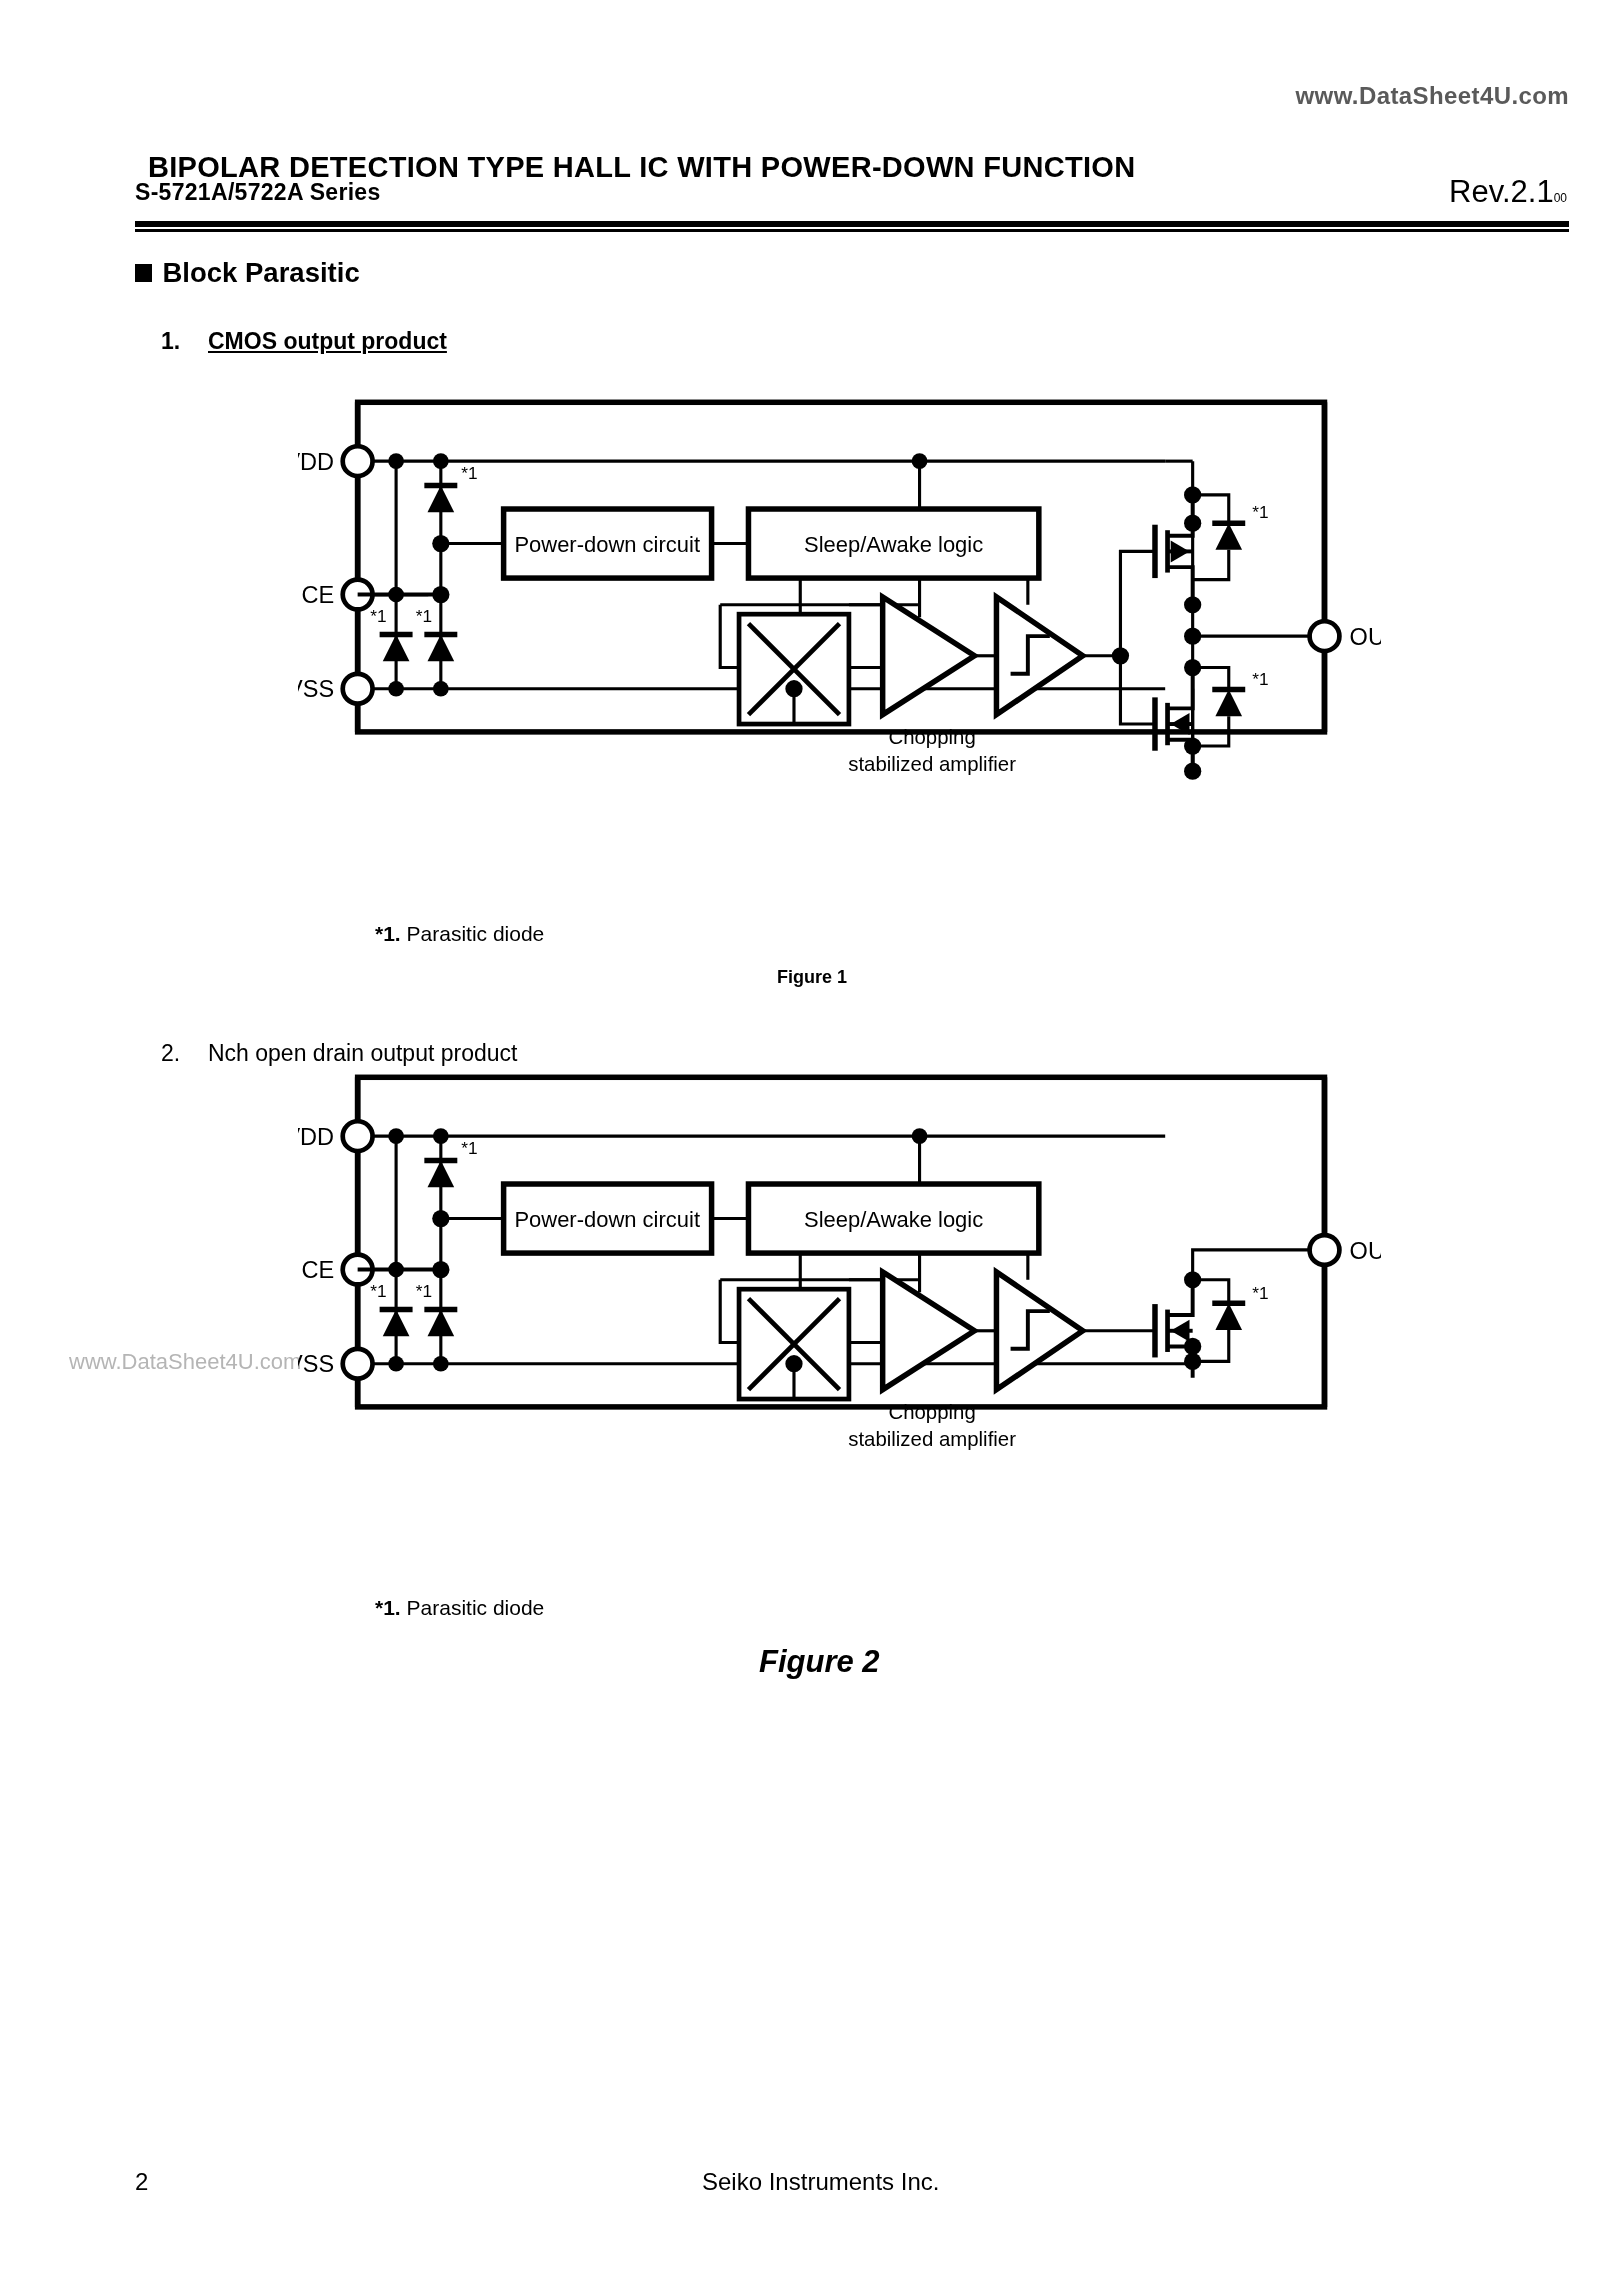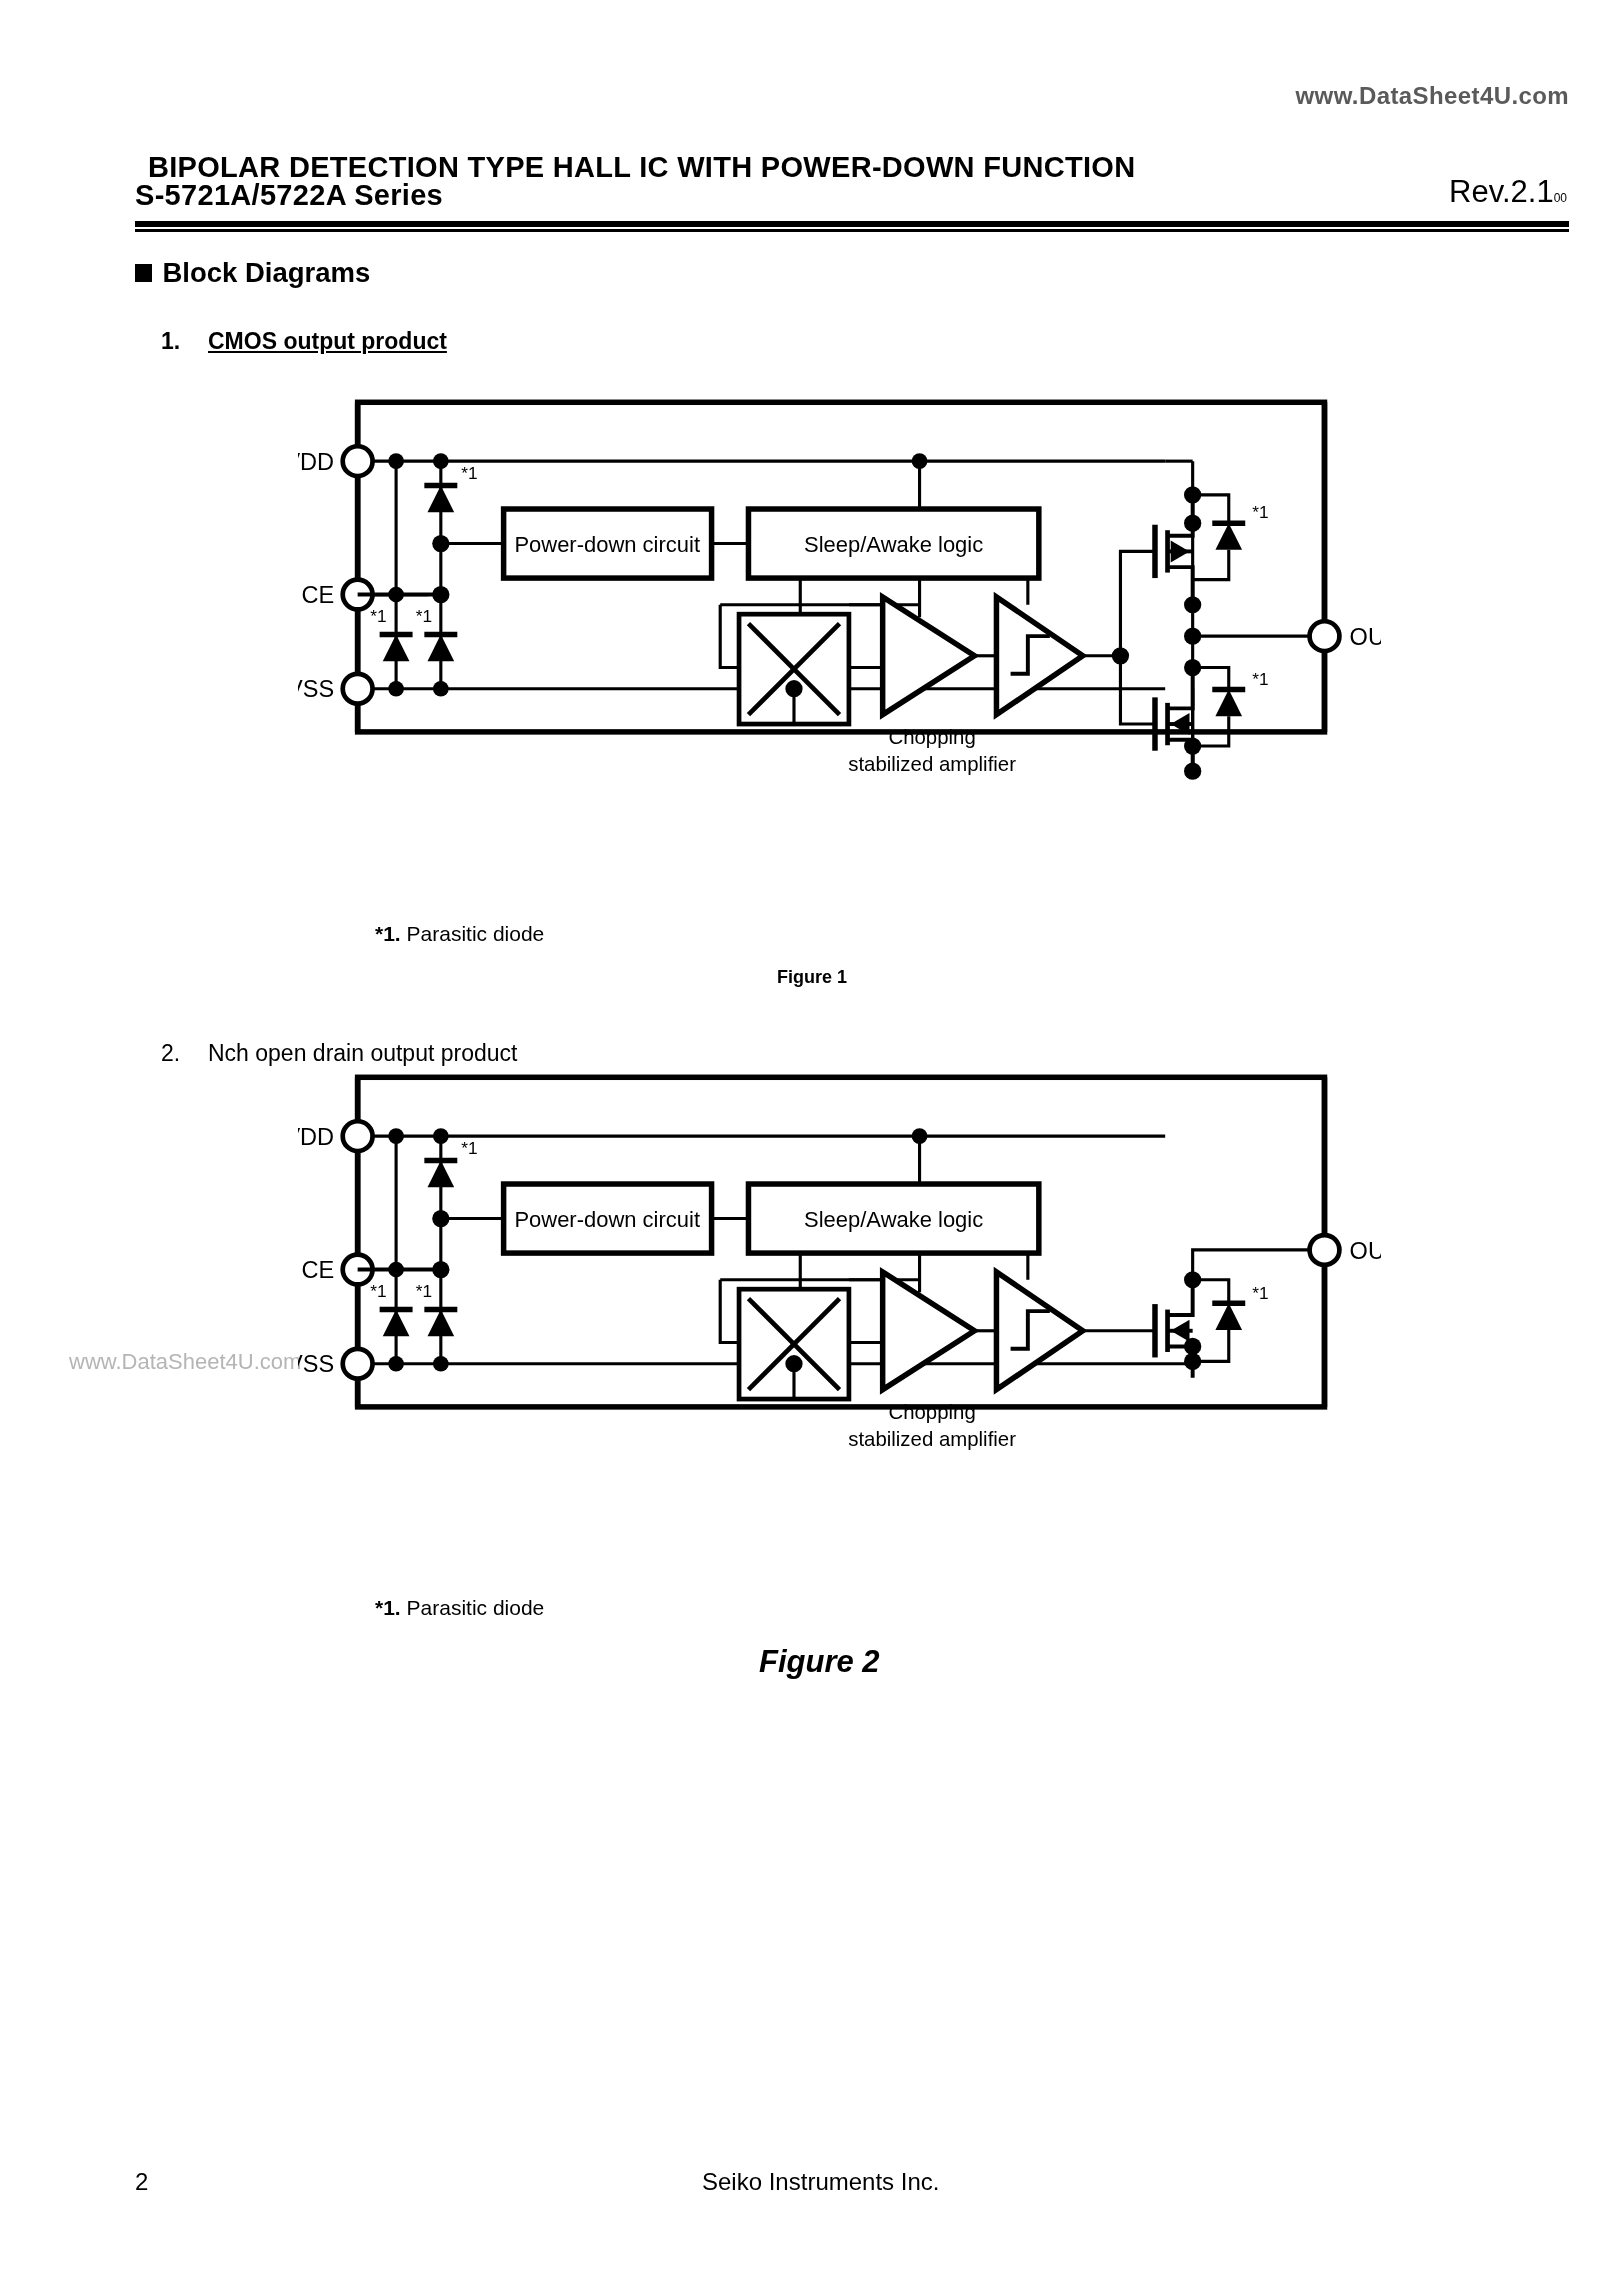--- a/index.html
+++ b/index.html
@@ -19,21 +19,21 @@
     font-size:24px; font-weight:bold; color:#5a5a5a;
     letter-spacing:0.4px;
   }
   .hdr-title {
     position:absolute; left:148px; top:151px;
     font-size:29px; font-weight:bold; letter-spacing:0.3px;
     white-space:nowrap;
   }
   .hdr-series {
     position:absolute; left:135px; top:179px;
-    font-size:29px; font-weight:bold; letter-spacing:0.3px;
+    font-size:23px; font-weight:bold; letter-spacing:0.3px;
     white-space:nowrap;
   }
   .hdr-rev {
     position:absolute; right:55px; top:174px;
     font-size:31px; font-weight:normal; white-space:nowrap;
   }
   .hdr-rev sub { font-size:12px; vertical-align:baseline; }
   .hdr-rule {
     position:absolute; left:135px; right:53px; top:221px;
     height:5.5px; background:#000;
@@ -86,21 +86,21 @@
   <div class="wm-top">www.DataSheet4U.com</div>
 
   <div class="hdr-title">BIPOLAR  DETECTION  TYPE  HALL  IC  WITH  POWER-DOWN  FUNCTION</div>
   <div class="hdr-series">S-5721A/5722A  Series</div>
   <div class="hdr-rev"><span>Rev.2.1</span><sub>00</sub></div>
   <div class="hdr-rule"></div>
   <div class="hdr-rule2"></div>
 
   <div class="sec-head">
     <span class="sq"></span>
-    <span>Block Diagrams</span>
+    <span>Block Parasitic</span>
   </div>
 
   <div class="sub-head-1">
     <span class="sub-num">1.</span><span>CMOS output product</span>
   </div>
 
   <svg class="diagram" id="diagram-1" width="1083" height="550" viewBox="0 0 1380 700">
 
     <rect x="76" y="42" width="1232" height="420" fill="none" stroke="#000" stroke-width="7"></rect>
 

